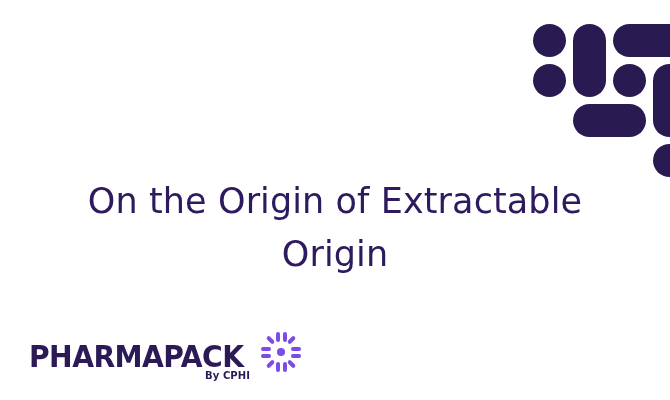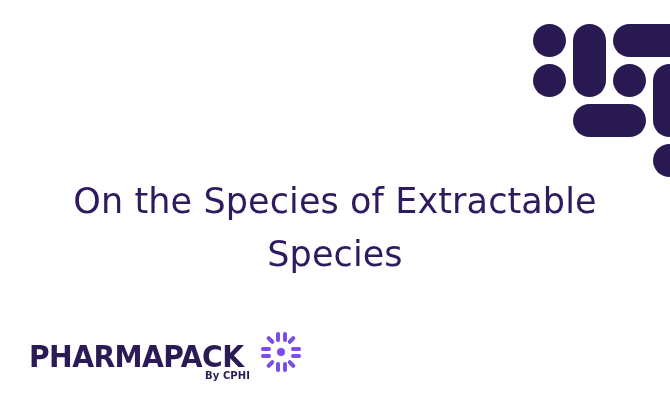--- a/index.html
+++ b/index.html
@@ -155,21 +155,21 @@
     <div class="shape bm-c1"></div>
     <div class="shape bm-c2"></div>
     <div class="shape bm-p1"></div>
     <div class="shape bm-p2"></div>
     <div class="shape bm-c3"></div>
     <div class="shape bm-p3"></div>
     <div class="shape bm-p4"></div>
     <div class="shape bm-c4"></div>
   </div>
 
-  <h1 class="slide-title">On the Species of Extractable Species</h1>
+  <h1 class="slide-title">On the Origin of Extractable Origin</h1>
 
   <div class="pharmapack-lockup">
 
     <div class="pp-wordmark">PHARMAPACK</div>
 
     <div class="pp-starburst">
       <div class="ray ray-n-l"></div>
       <div class="ray ray-n-r"></div>
       <div class="ray ray-s-l"></div>
       <div class="ray ray-s-r"></div>

